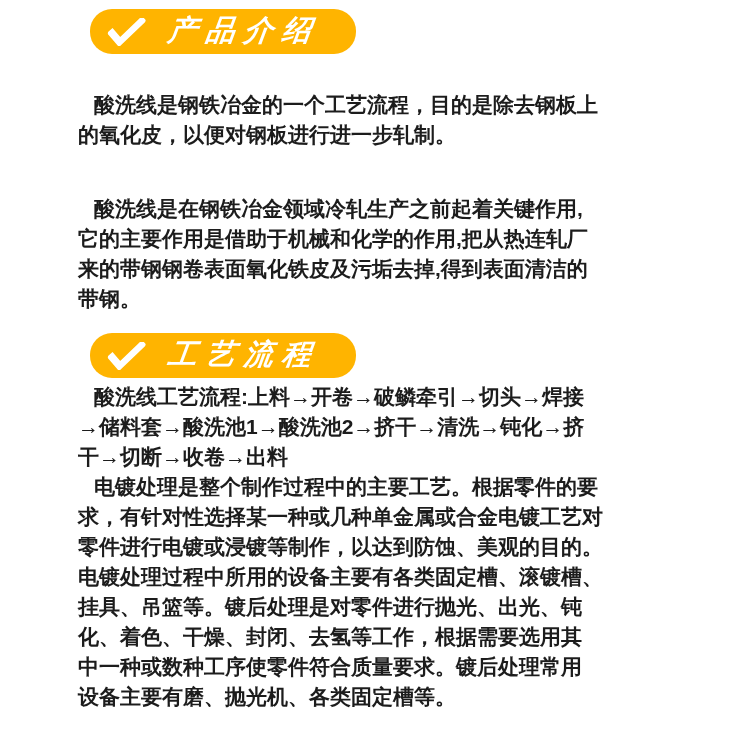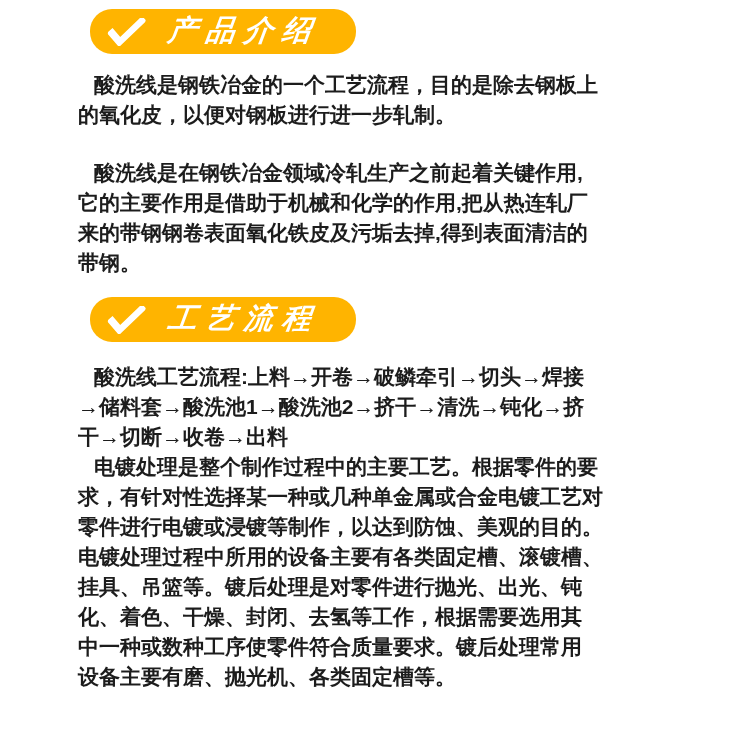--- a/index.html
+++ b/index.html
@@ -52,24 +52,24 @@
     width: 528px;
     font-size: 21px;
     line-height: 30px;
     font-weight: bold;
     color: var(--body-text-color, #1c1c1c);
     text-indent: 16px;
     text-align: justify;
     text-justify: inter-ideograph;
   }
   #banner-1 { margin-top: 9px; }
-  #para-1   { margin-top: 16px; }
-  #para-2   { margin-top: 28px; }
+  #para-1   { margin-top: 36px; }
+  #para-2   { margin-top: 44px; }
   #banner-2 { margin-top: 19px; }
-  #para-3   { margin-top: 20px; }
+  #para-3   { margin-top: 4px; }
   #para-4   { }
 </style>
 </head>
 <body>
 
 <div class="page">
 
   <section>
     <div class="banner" id="banner-1">
       <svg class="banner-check" viewBox="0 0 36 28" aria-hidden="true">

